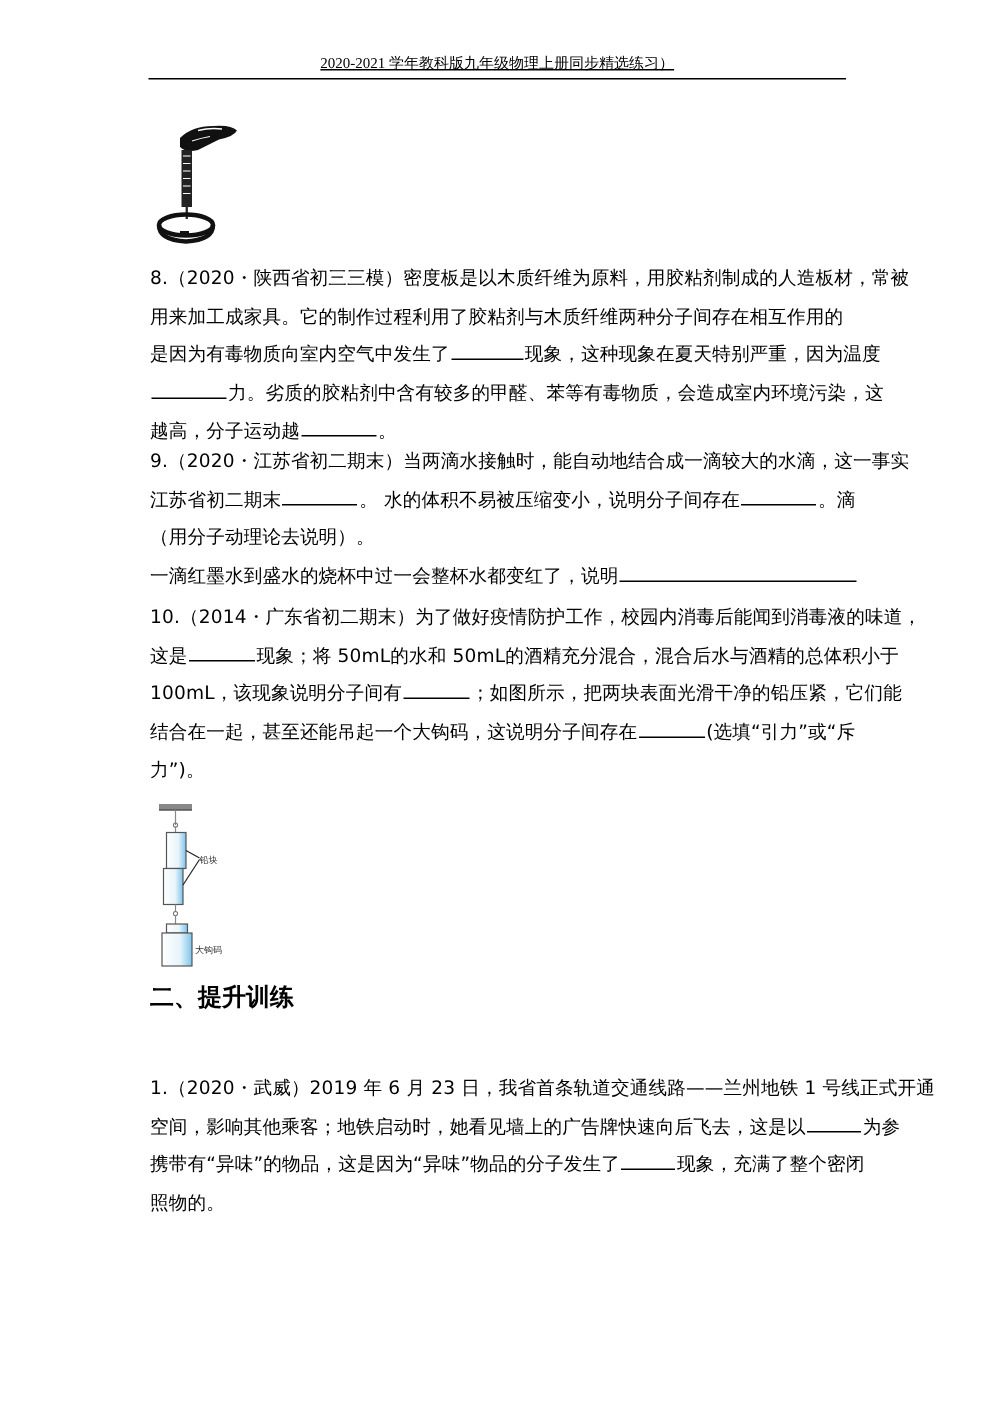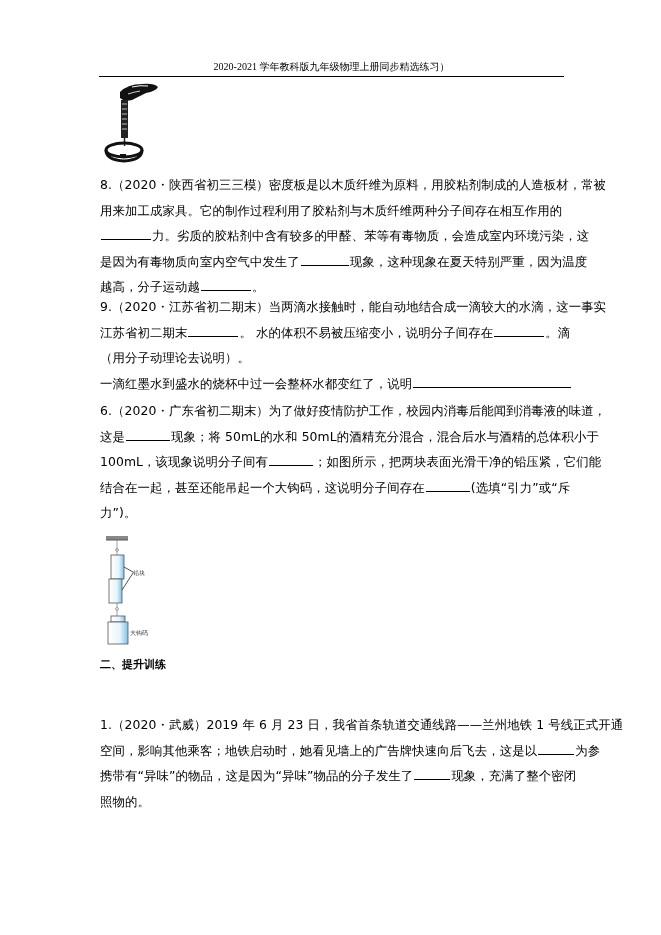--- a/index.html
+++ b/index.html
@@ -11,28 +11,29 @@
       width: 661px;
       height: 935px;
       position: relative;
       overflow: hidden;
       font-family: "DejaVu Sans", "Liberation Sans", sans-serif;
       color: #000000;
     }
     .page-header {
       position: absolute;
       left: 99px;
-      top: 60px;
+      top: 36px;
       width: 465px;
       height: 16px;
       border-bottom: 1.5px solid #000;
       text-align: center;
       font-family: "Liberation Serif", "DejaVu Serif", serif;
       font-size: 10px;
       line-height: 14px;
+      text-decoration: underline;
     }
     .figure {
       position: absolute;
     }
     .fig1 {
       left: 102px;
       top: 78px;
       width: 60px;
       height: 86px;
     }
@@ -65,21 +66,21 @@
     }
     .w50 { width: 50px; }
     .w48 { width: 48px; }
     .w44 { width: 44px; }
     .w158 { width: 158px; }
     .w36 { width: 36px; }
     .section-title {
       position: absolute;
       left: 100px;
       top: 655px;
-      font-size: 11px;
+      font-size: 16px;
       font-weight: bold;
       line-height: 20px;
     }
     .fig-label {
       font-size: 6px;
       fill: #333;
     }
   </style>
 </head>
 <body>
@@ -111,26 +112,26 @@
 </div>
 
 <div class="para" style="top:172px;">
   <span class="line">
     <span>8.（2020・陕西省初三三模）密度板是以木质纤维为原料，用胶粘剂制成的人造板材，常被</span>
   </span>
   <span class="line">
     <span>用来加工成家具。它的制作过程利用了胶粘剂与木质纤维两种分子间存在相互作用的</span>
   </span>
   <span class="line">
+    <span>是因为有毒物质向室内空气中发生了</span><span class="blank w48"></span><span>现象，这种现象在夏天特别严重，因为温度</span>
+  </span>
+  <span class="line">
     <span class="blank w50"></span><span>力。劣质的胶粘剂中含有较多的甲醛、苯等有毒物质，会造成室内环境污染，这</span>
   </span>
   <span class="line">
-    <span>是因为有毒物质向室内空气中发生了</span><span class="blank w48"></span><span>现象，这种现象在夏天特别严重，因为温度</span>
-  </span>
-  <span class="line">
     <span>越高，分子运动越</span><span class="blank w50"></span><span>。</span>
   </span>
 </div>
 
 <div class="para" style="top:294px;">
   <span class="line">
     <span>9.（2020・江苏省初二期末）当两滴水接触时，能自动地结合成一滴较大的水滴，这一事实</span>
   </span>
   <span class="line">
     <span>江苏省初二期末</span><span class="blank w50"></span><span>。 水的体积不易被压缩变小，说明分子间存在</span><span class="blank w50"></span><span>。滴</span>
@@ -138,21 +139,21 @@
   <span class="line">
     <span>（用分子动理论去说明）。</span>
   </span>
   <span class="line">
     <span>一滴红墨水到盛水的烧杯中过一会整杯水都变红了，说明</span><span class="blank w158"></span>
   </span>
 </div>
 
 <div class="para" style="top:398px;">
   <span class="line">
-    <span>6.（2020・广东省初二期末）为了做好疫情防护工作，校园内消毒后能闻到消毒液的味道，</span>
+    <span>10.（2014・广东省初二期末）为了做好疫情防护工作，校园内消毒后能闻到消毒液的味道，</span>
   </span>
   <span class="line">
     <span>这是</span><span class="blank w44"></span><span>现象；将 50mL的水和 50mL的酒精充分混合，混合后水与酒精的总体积小于</span>
   </span>
   <span class="line">
     <span>100mL，该现象说明分子间有</span><span class="blank w44"></span><span>；如图所示，把两块表面光滑干净的铅压紧，它们能</span>
   </span>
   <span class="line">
     <span>结合在一起，甚至还能吊起一个大钩码，这说明分子间存在</span><span class="blank w44"></span><span>(选填“引力”或“斥</span>
   </span>

